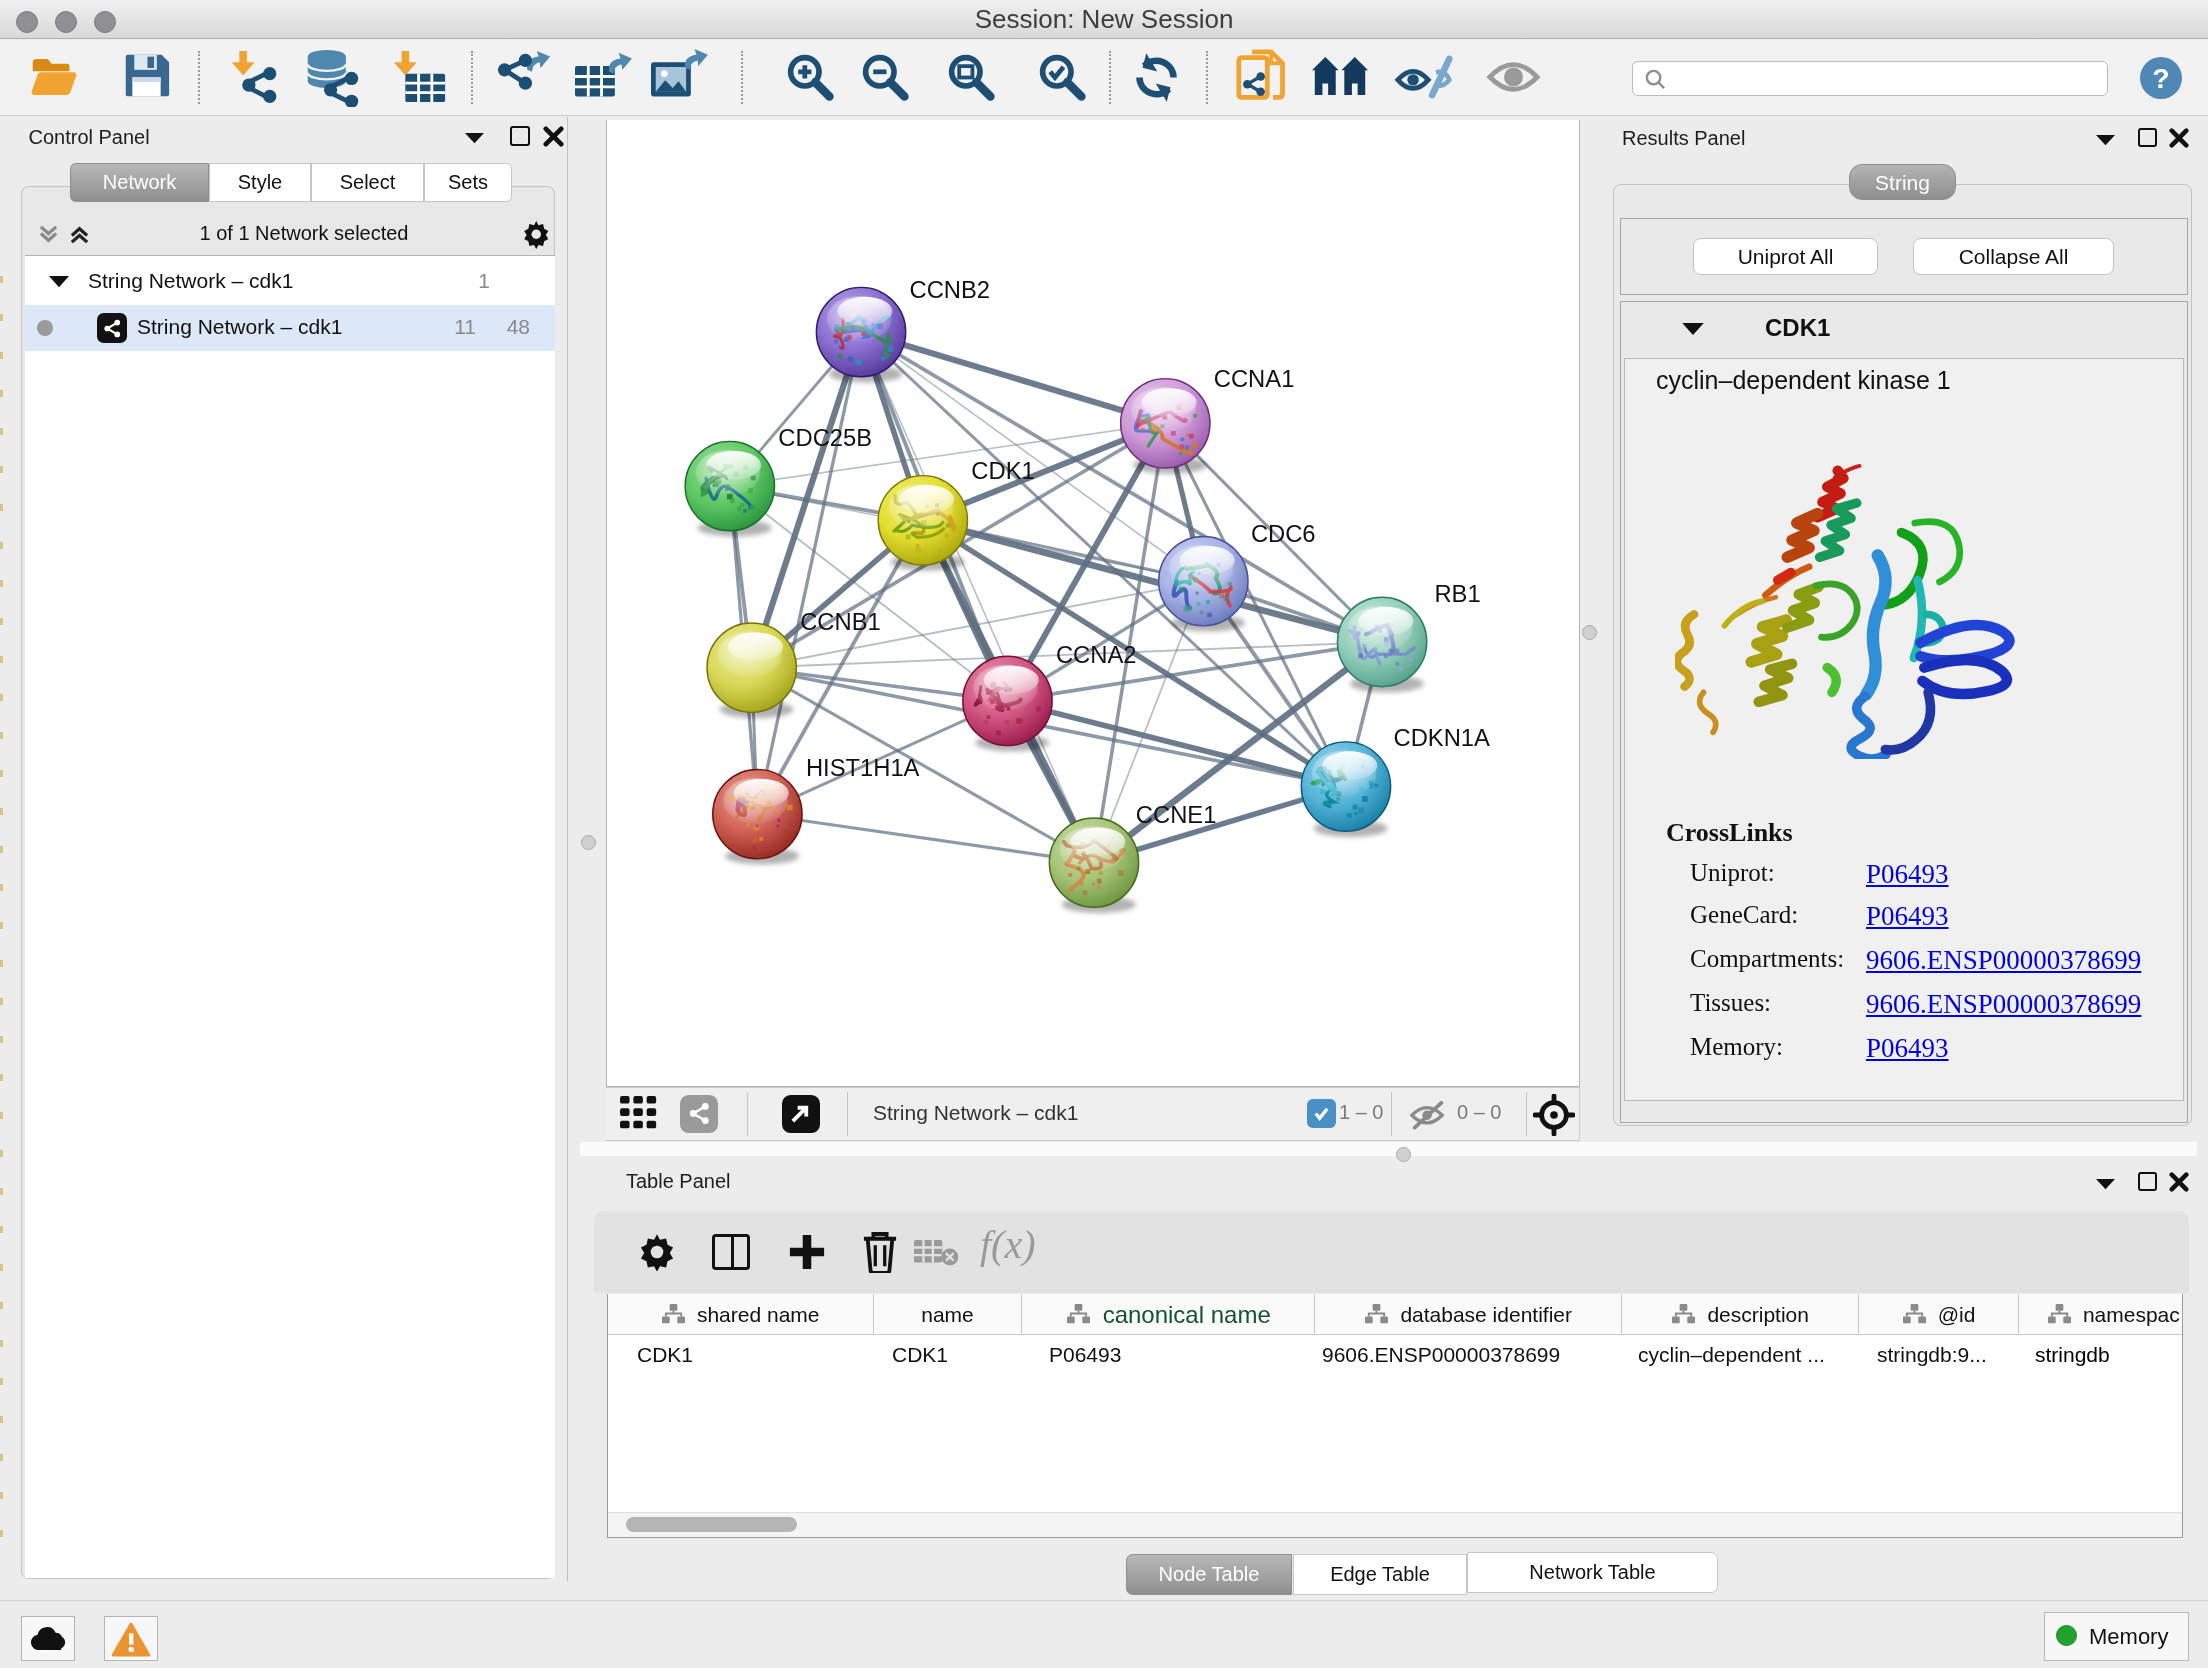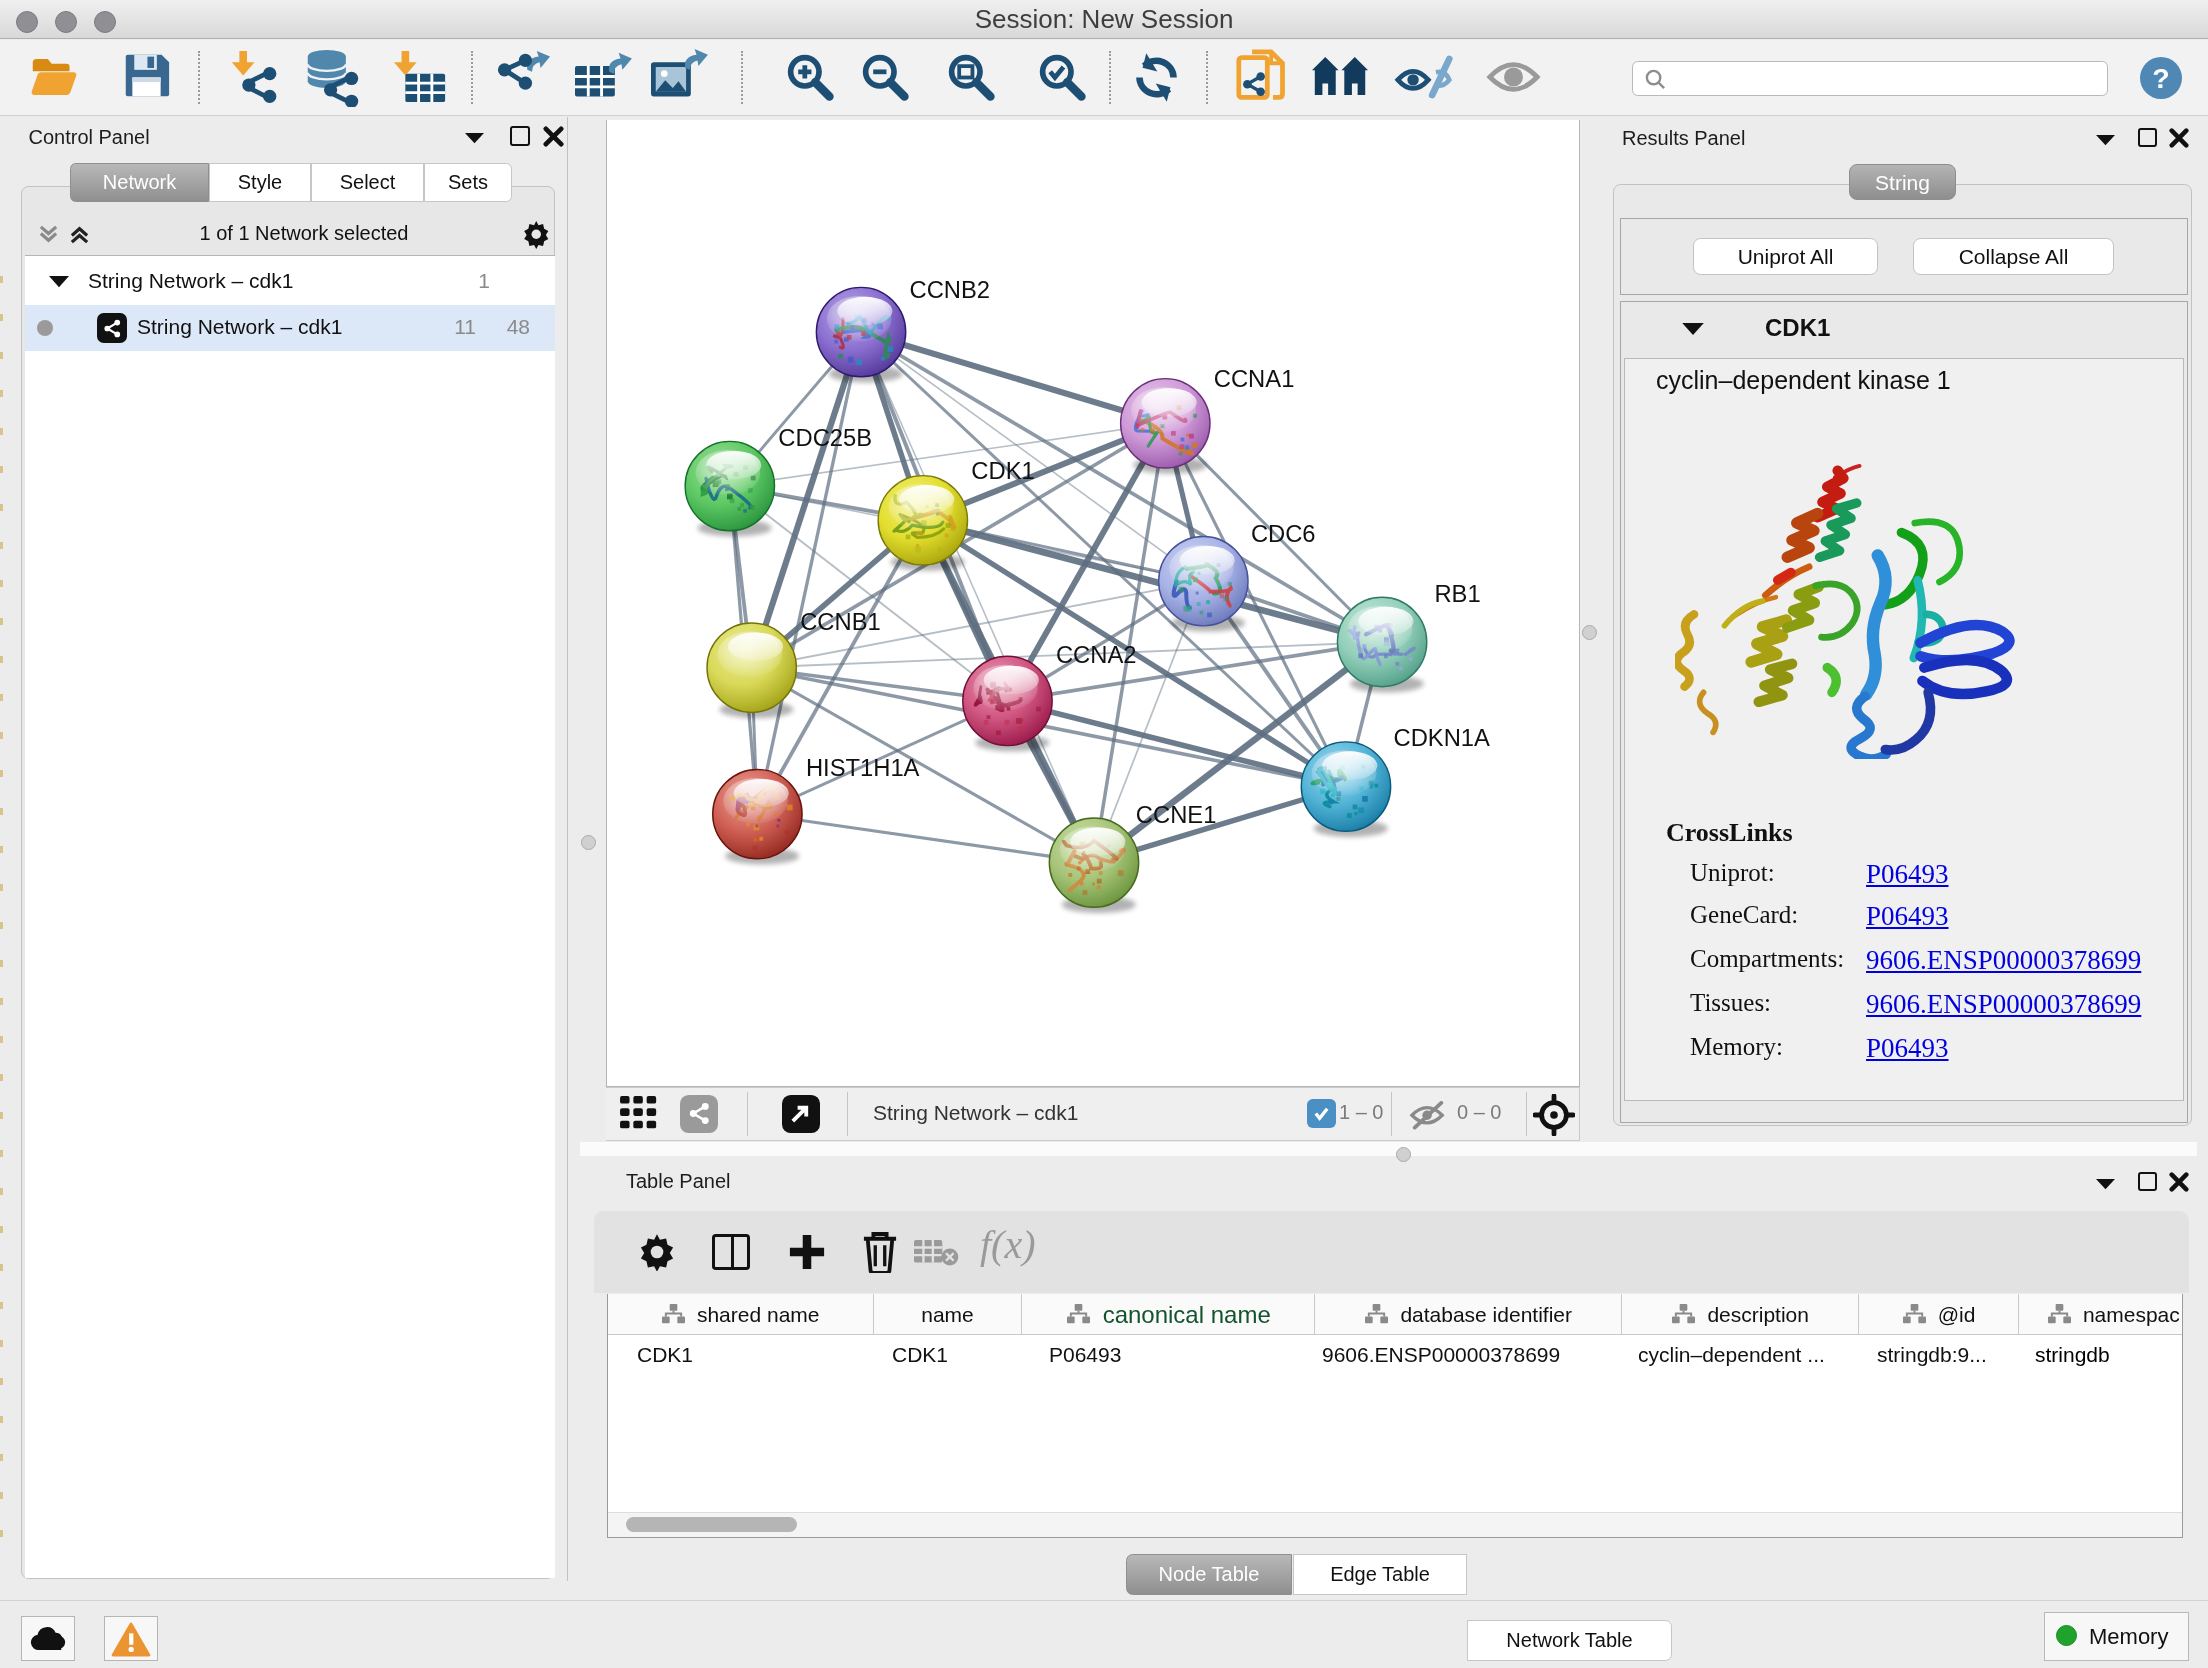--- a/index.html
+++ b/index.html
@@ -671,21 +671,21 @@
 
 <div class="abs panel-title" style="left:1622px;top:127px">Results Panel</div>
 <svg class="abs" style="left:2095px;top:133px" width="21" height="13.3" viewBox="0 0 22 14">
     <path d="M1 2 h20 l-10 11 z" fill="#111"></path>
   </svg>
 <div class="abs" style="left:2138px;top:128px;width:19px;height:19px;border:2.9px solid #111;border-radius:2.9px"></div>
 <svg class="abs" style="left:2169px;top:128px" width="20" height="20" viewBox="0 0 22 22">
     <path d="M3 3 L19 19 M19 3 L3 19" stroke="#111" stroke-width="5" stroke-linecap="round"></path>
   </svg>
 <div class="abs" style="left:1613px;top:184px;width:579px;height:942px;border:1px solid #c2c2c2;border-radius:7.6px;background:#e9e9e9"></div>
-<div class="abs" style="left:1849px;top:164px;width:107px;height:36px;border-radius:8px;background:linear-gradient(#b4b4b4,#8e8e8e);border:1px solid #8e8e8e;color:#fff;font-size:21px;text-align:center;line-height:35px">String</div>
+<div class="abs" style="left:1849px;top:164px;width:107px;height:36px;border-radius:13px;background:linear-gradient(#b4b4b4,#8e8e8e);border:1px solid #8e8e8e;color:#fff;font-size:21px;text-align:center;line-height:35px">String</div>
 <div class="abs" style="left:1620px;top:218px;width:568px;height:77px;border:1px solid #a6a6a6;background:#e9e9e9"></div>
 <div class="abs btn" style="left:1693px;top:238px;width:185px;height:37px;line-height:35px">Uniprot All</div>
 <div class="abs btn" style="left:1913px;top:238px;width:201px;height:37px;line-height:35px">Collapse All</div>
 <div class="abs" style="left:1620px;top:301px;width:568px;height:822px;border:1px solid #a6a6a6;background:#e9e9e9"></div>
 <svg class="abs" style="left:1681px;top:321px" width="24" height="15" viewBox="0 0 25 16">
     <path d="M1 2 h23 l-11.5 13 z" fill="#111"></path>
   </svg>
 <div class="abs" style="left:1765px;top:314px;font-size:24px;font-weight:700;color:#111">CDK1</div>
 <div class="abs" style="left:1624px;top:358px;width:560px;height:743px;border:1px solid #b9b9b9;background:#f0f0f0"></div>
 <div class="abs" style="left:1656px;top:366px;font-size:25px;color:#111">cyclin–dependent kinase 1</div>
@@ -844,21 +844,21 @@
 <div class="abs" style="left:1322px;top:1343px;font-size:21px;color:#111">9606.ENSP00000378699</div>
 <div class="abs" style="left:1638px;top:1343px;font-size:21px;color:#111">cyclin–dependent ...</div>
 <div class="abs" style="left:1877px;top:1343px;font-size:21px;color:#111">stringdb:9...</div>
 <div class="abs" style="left:2035px;top:1343px;font-size:21px;color:#000000">stringdb</div>
 
 <div class="abs" style="left:608px;top:1512px;width:1574px;height:25px;background:#f4f4f4;border-top:1px solid #ddd"></div>
 <div class="abs" style="left:626px;top:1517px;width:171px;height:15px;border-radius:7.6px;background:#b5b5b5"></div>
 
 <div class="abs tab sel" style="left:1126px;top:1554px;width:166px;height:41px;line-height:39px;border-radius:6.7px 0 0 6.7px">Node Table</div>
 <div class="abs tab" style="left:1293px;top:1554px;width:174px;height:41px;line-height:39px">Edge Table</div>
-<div class="abs tab" style="left:1467px;top:1620px;width:205px;height:41px;line-height:39px;border-radius:0 6.7px 6.7px 0">Network Table</div>
+<div class="abs tab" style="left:1467px;top:1552px;width:251px;height:41px;line-height:39px;border-radius:0 6.7px 6.7px 0">Network Table</div>
 
 <div class="abs" style="left:0;top:1600px;width:2208px;height:0;border-top:1px solid #d2d2d2"></div>
 <div class="abs" style="left:21px;top:1616px;width:54px;height:45px;background:#f7f7f7;border:1px solid #b5b5b5"></div>
 <svg class="abs" style="left:29.5px;top:1627px" width="38" height="25" viewBox="0 0 40 26">
     <path d="M10 24 a8 8 0 0 1 -2 -16 a10 10 0 0 1 19 -2 a7 7 0 0 1 5 12 l1 6 z" fill="#111"></path>
     <circle cx="30" cy="16" r="7" fill="#111"></circle>
   </svg>
 <div class="abs" style="left:104px;top:1616px;width:54px;height:45px;background:#f7f7f7;border:1px solid #b5b5b5"></div>
 <svg class="abs" style="left:111px;top:1622px" width="40" height="35" viewBox="0 0 42 37">
     <path d="M21 2 L40 35 H2 Z" fill="#eb9432" stroke="#eb9432" stroke-width="3" stroke-linejoin="round"></path>

